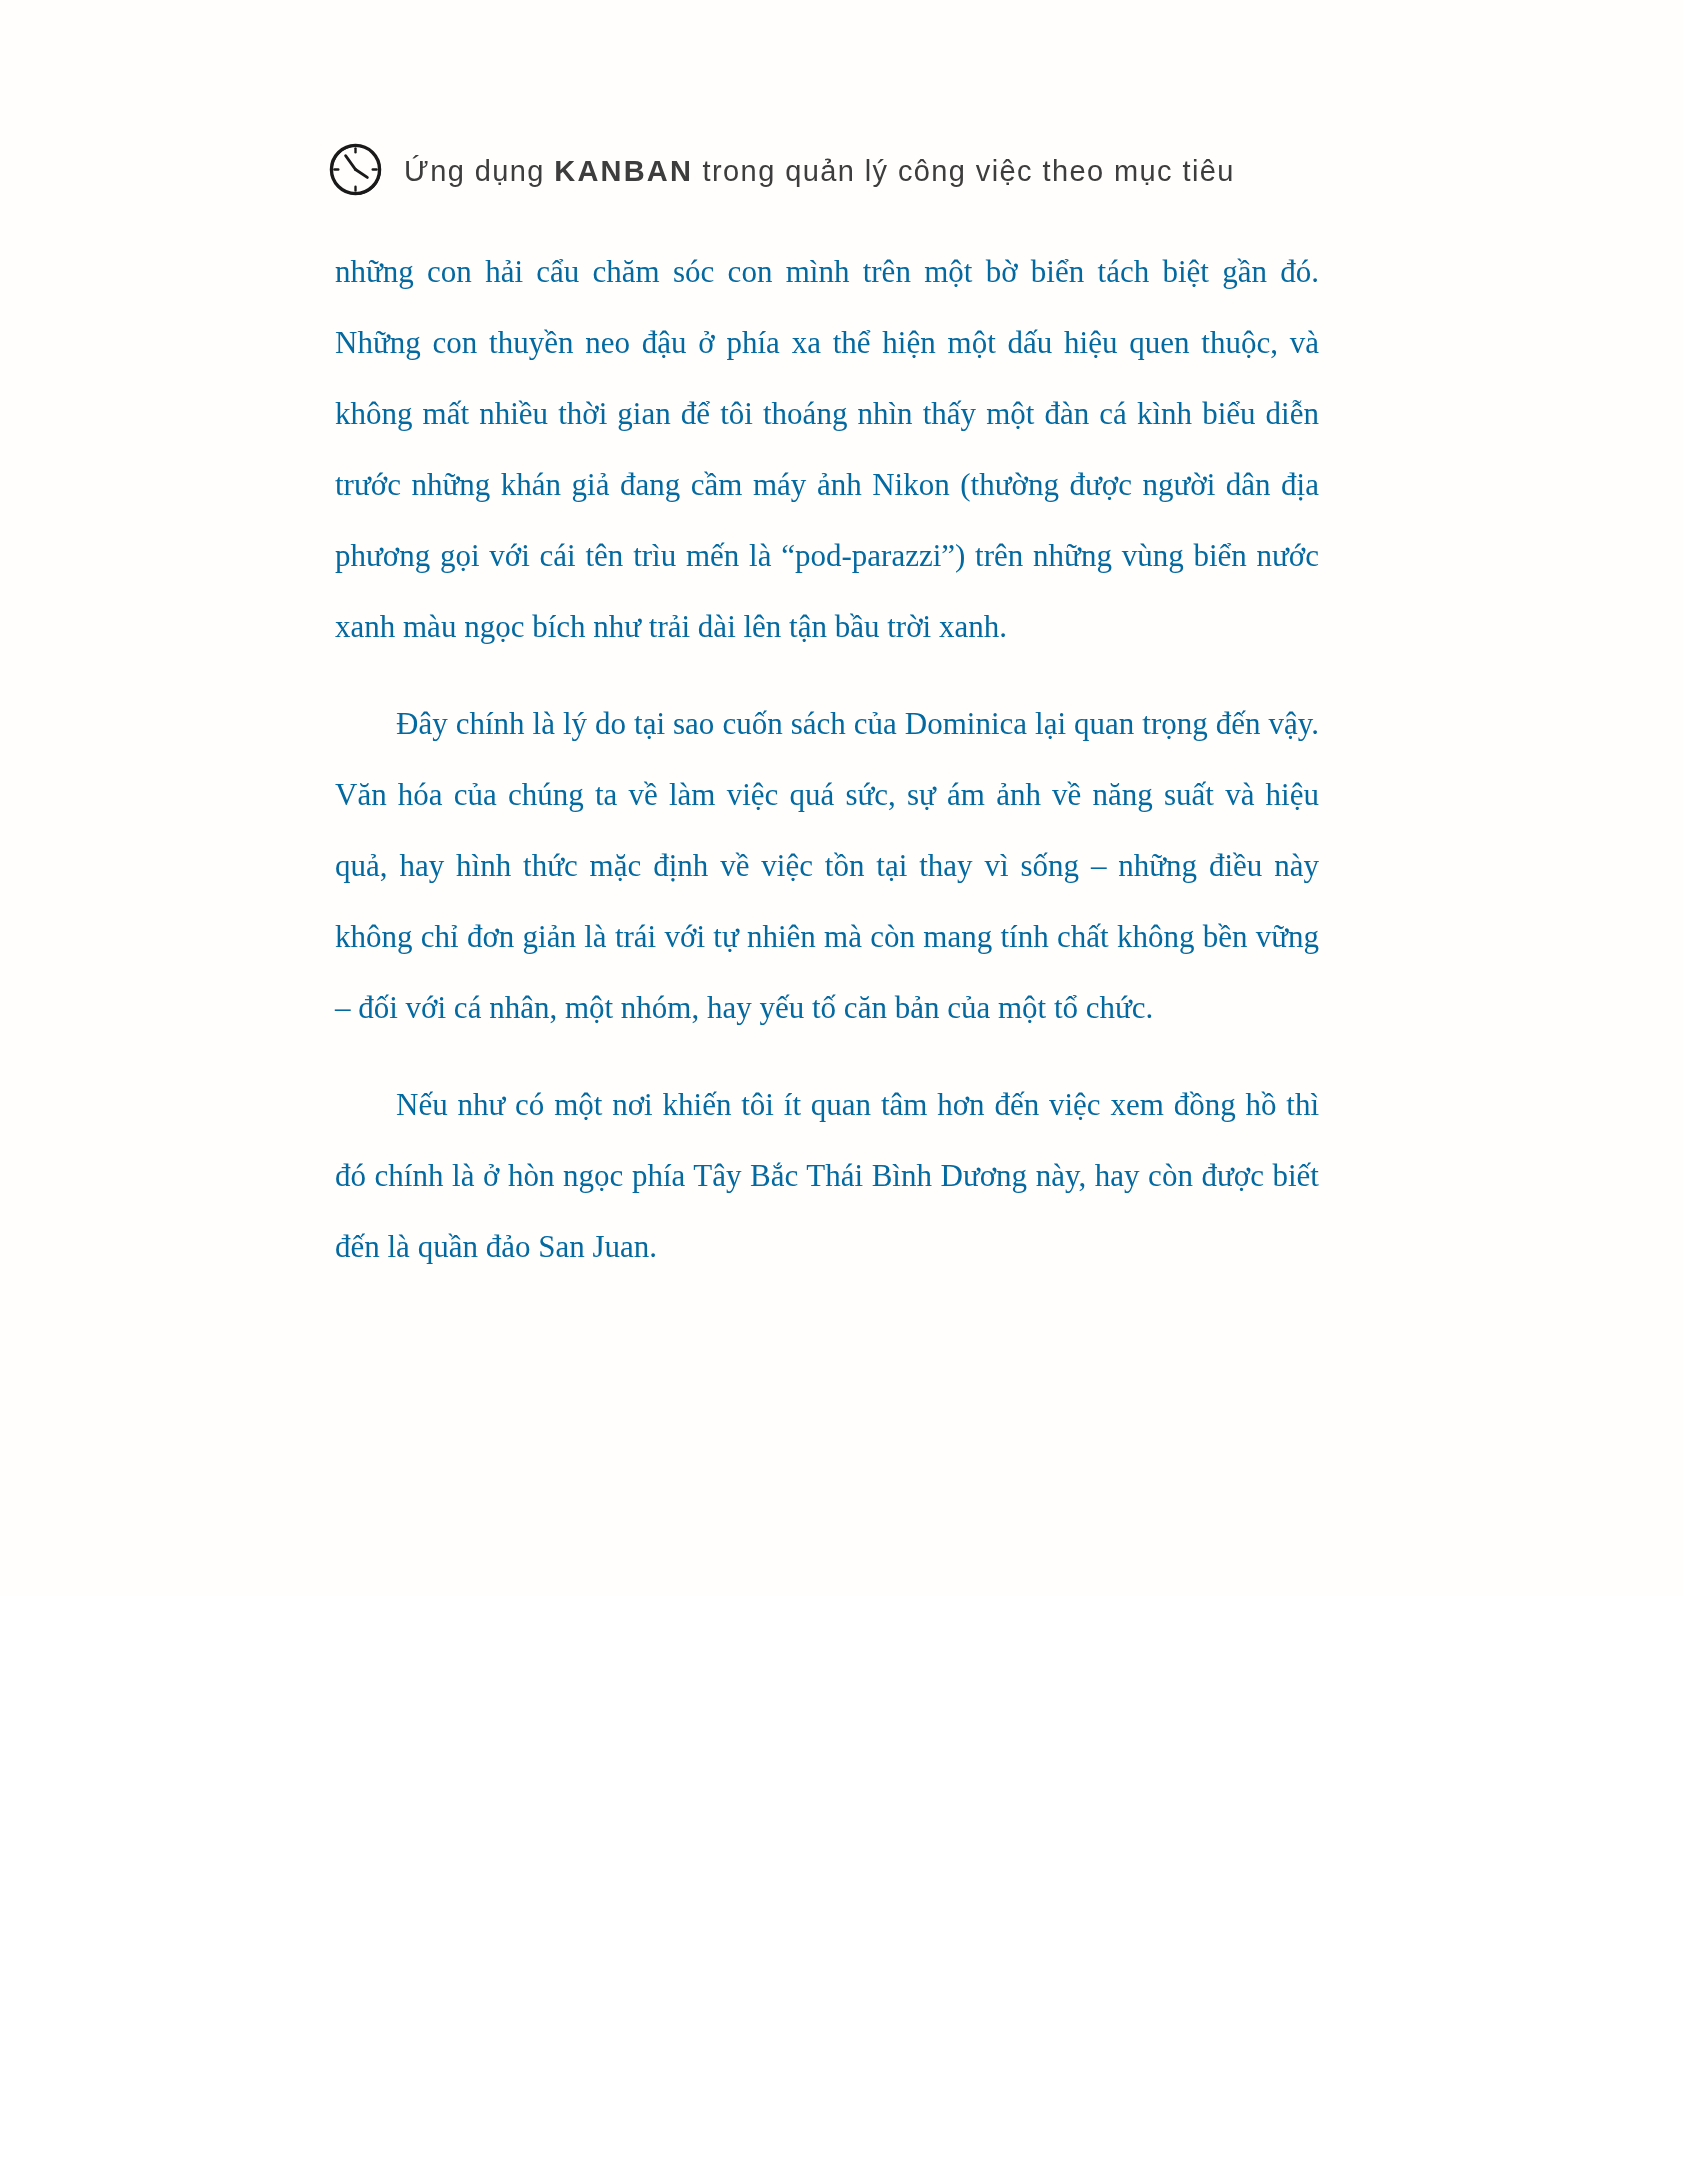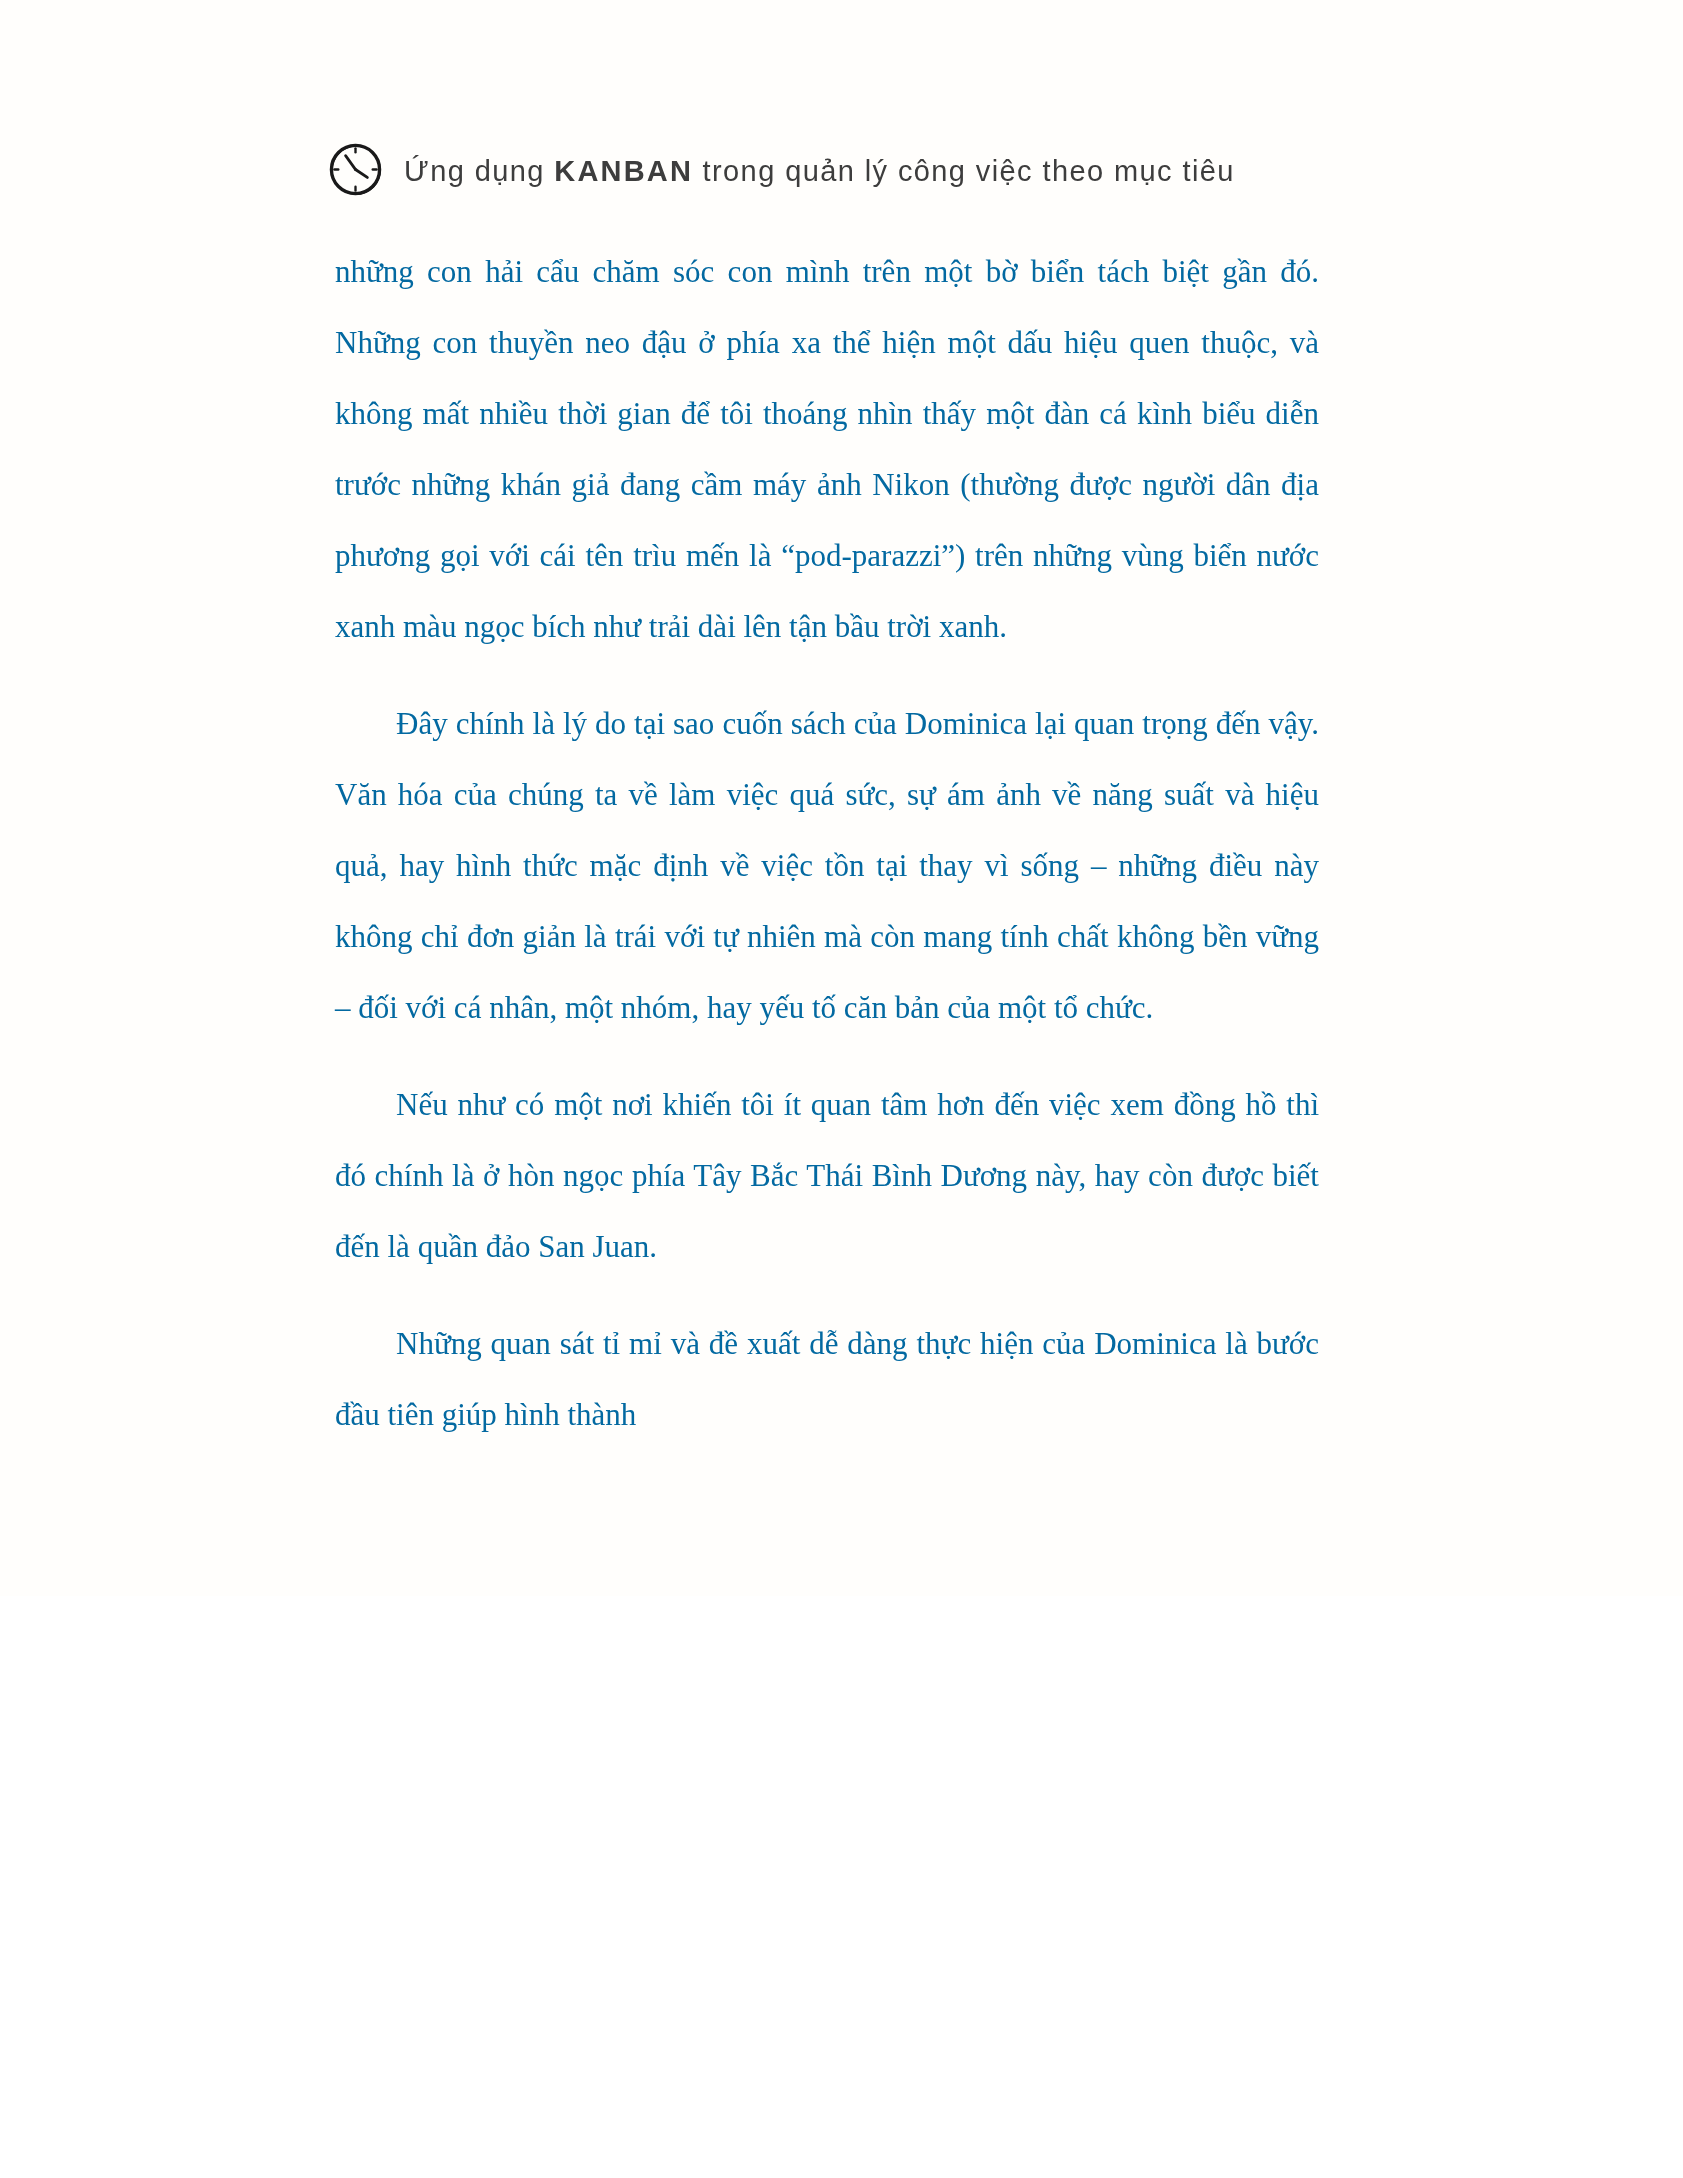--- a/index.html
+++ b/index.html
@@ -77,19 +77,18 @@
     </span>
     <div class="header-title">
       <span>Ứng dụng </span><span class="emph">KANBAN</span><span> trong quản lý công việc theo mục tiêu</span>
     </div>
   </div>
 
   <div class="body-text">
     <p class="para no-indent">những con hải cẩu chăm sóc con mình trên một bờ biển tách biệt gần đó. Những con thuyền neo đậu ở phía xa thể hiện một dấu hiệu quen thuộc, và không mất nhiều thời gian để tôi thoáng nhìn thấy một đàn cá kình biểu diễn trước những khán giả đang cầm máy ảnh Nikon (thường được người dân địa phương gọi với cái tên trìu mến là “pod-parazzi”) trên những vùng biển nước xanh màu ngọc bích như trải dài lên tận bầu trời xanh.</p>
     <p class="para indent">Đây chính là lý do tại sao cuốn sách của Dominica lại quan trọng đến vậy. Văn hóa của chúng ta về làm việc quá sức, sự ám ảnh về năng suất và hiệu quả, hay hình thức mặc định về việc tồn tại thay vì sống – những điều này không chỉ đơn giản là trái với tự nhiên mà còn mang tính chất không bền vững – đối với cá nhân, một nhóm, hay yếu tố căn bản của một tổ chức.</p>
     <p class="para indent">Nếu như có một nơi khiến tôi ít quan tâm hơn đến việc xem đồng hồ thì đó chính là ở hòn ngọc phía Tây Bắc Thái Bình Dương này, hay còn được biết đến là quần đảo San Juan.</p>
-    <p class="para indent">Những quan sát tỉ mỉ và đề xuất dễ dàng thực hiện của Dominica là bước đầu tiên giúp hình thành</p>
   </div>
 
   <div class="page-number">20</div>
 
 </div>
 
 
 </body></html>

